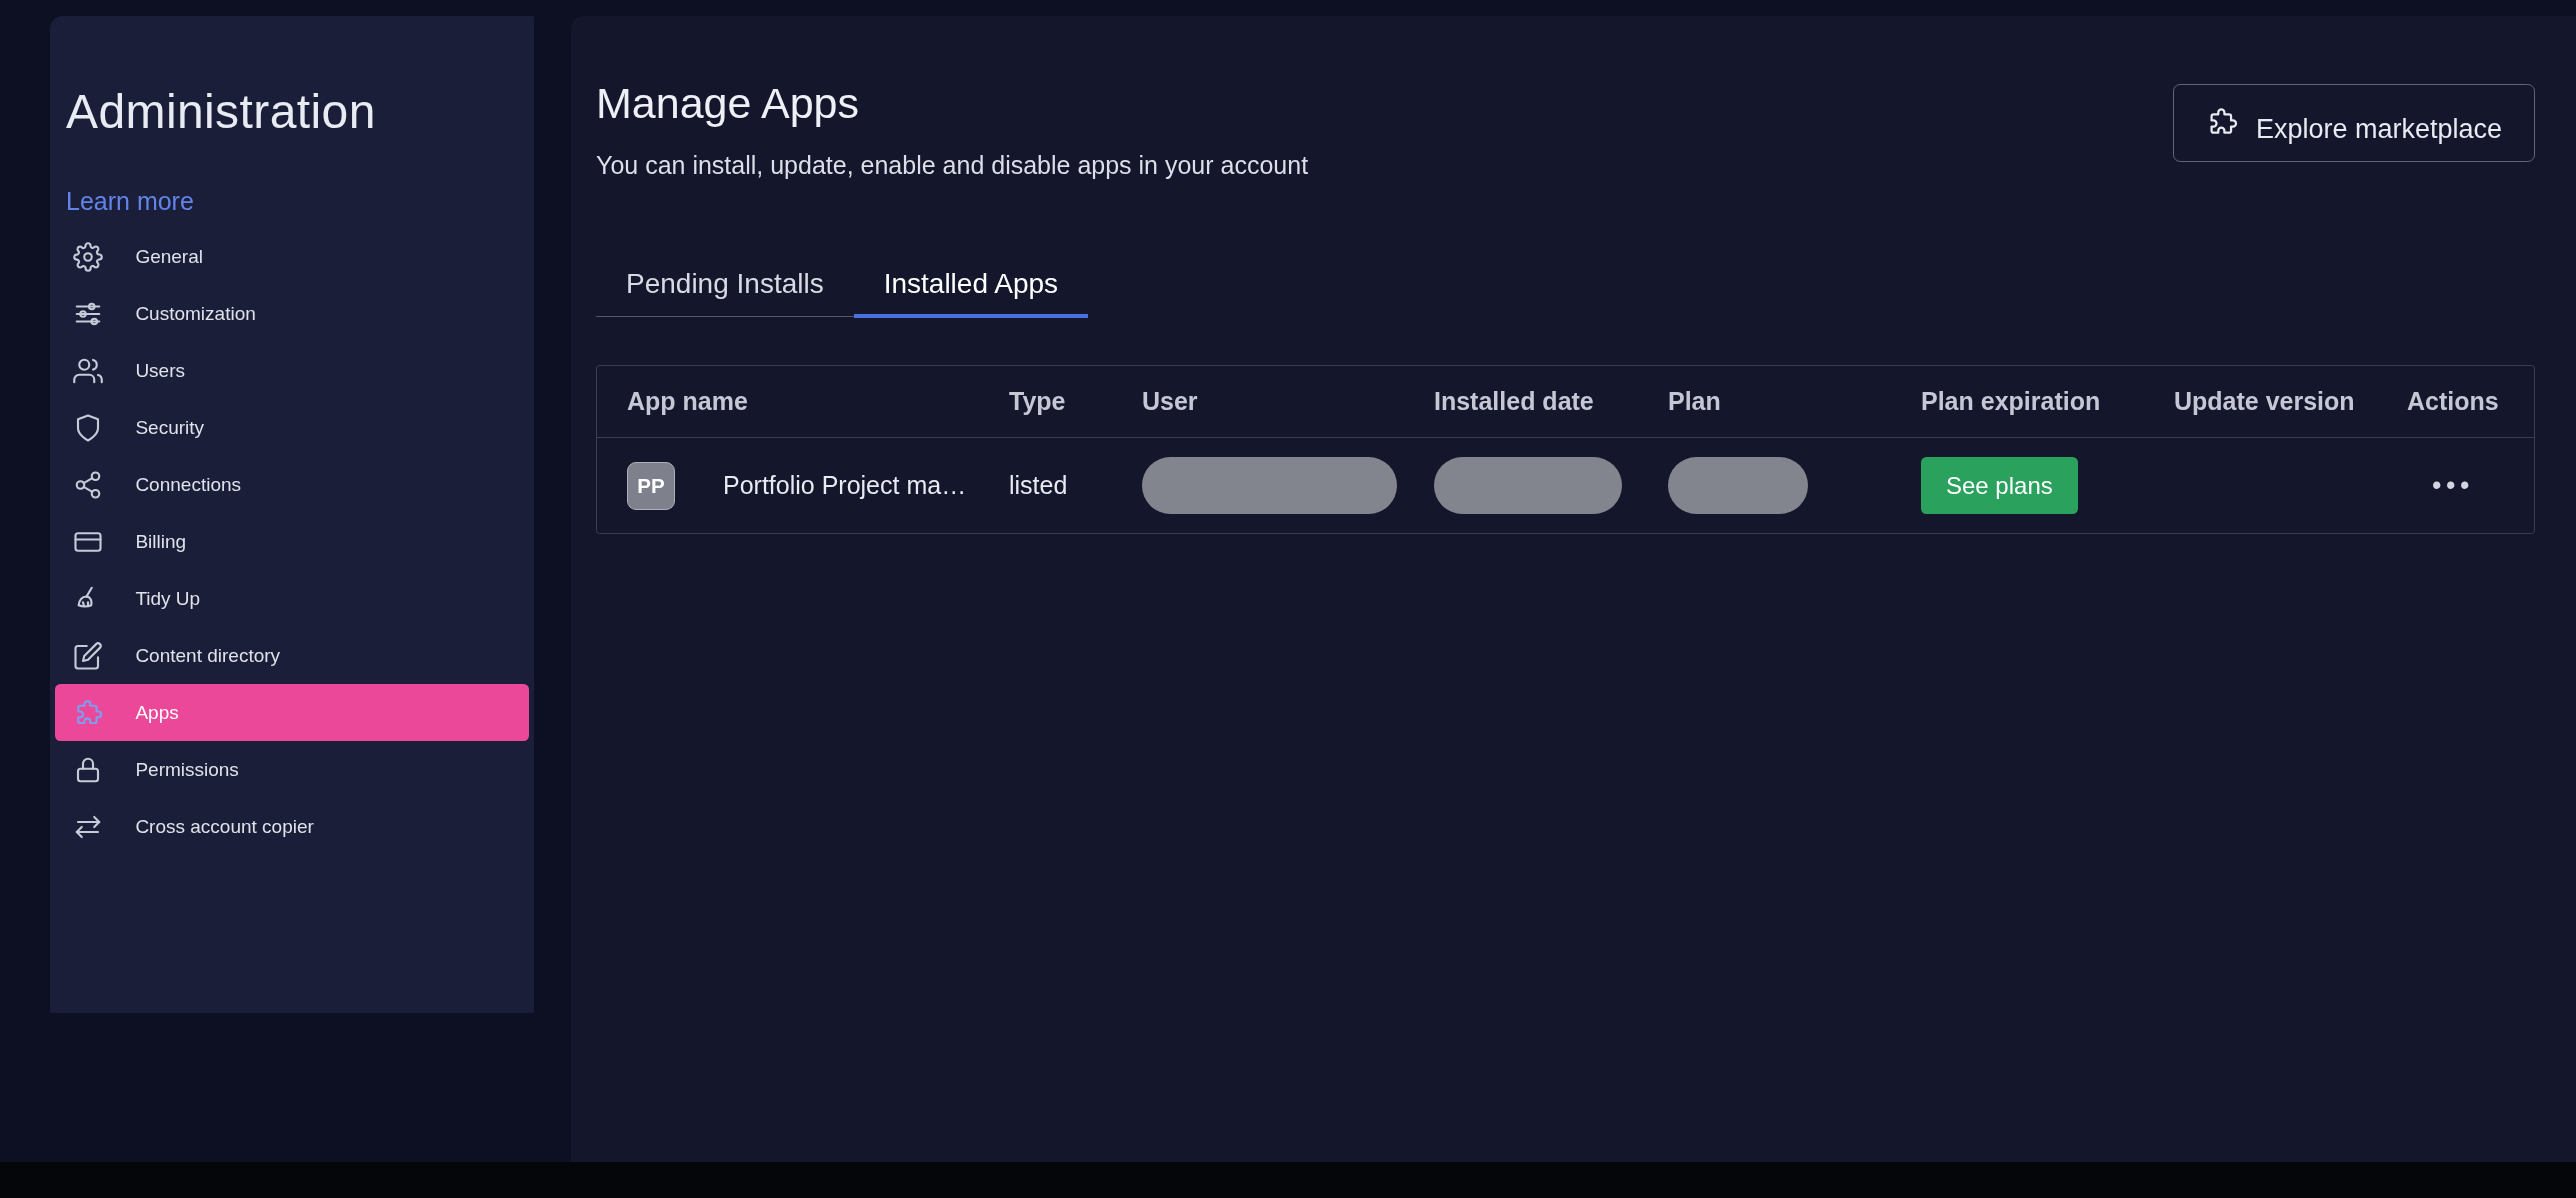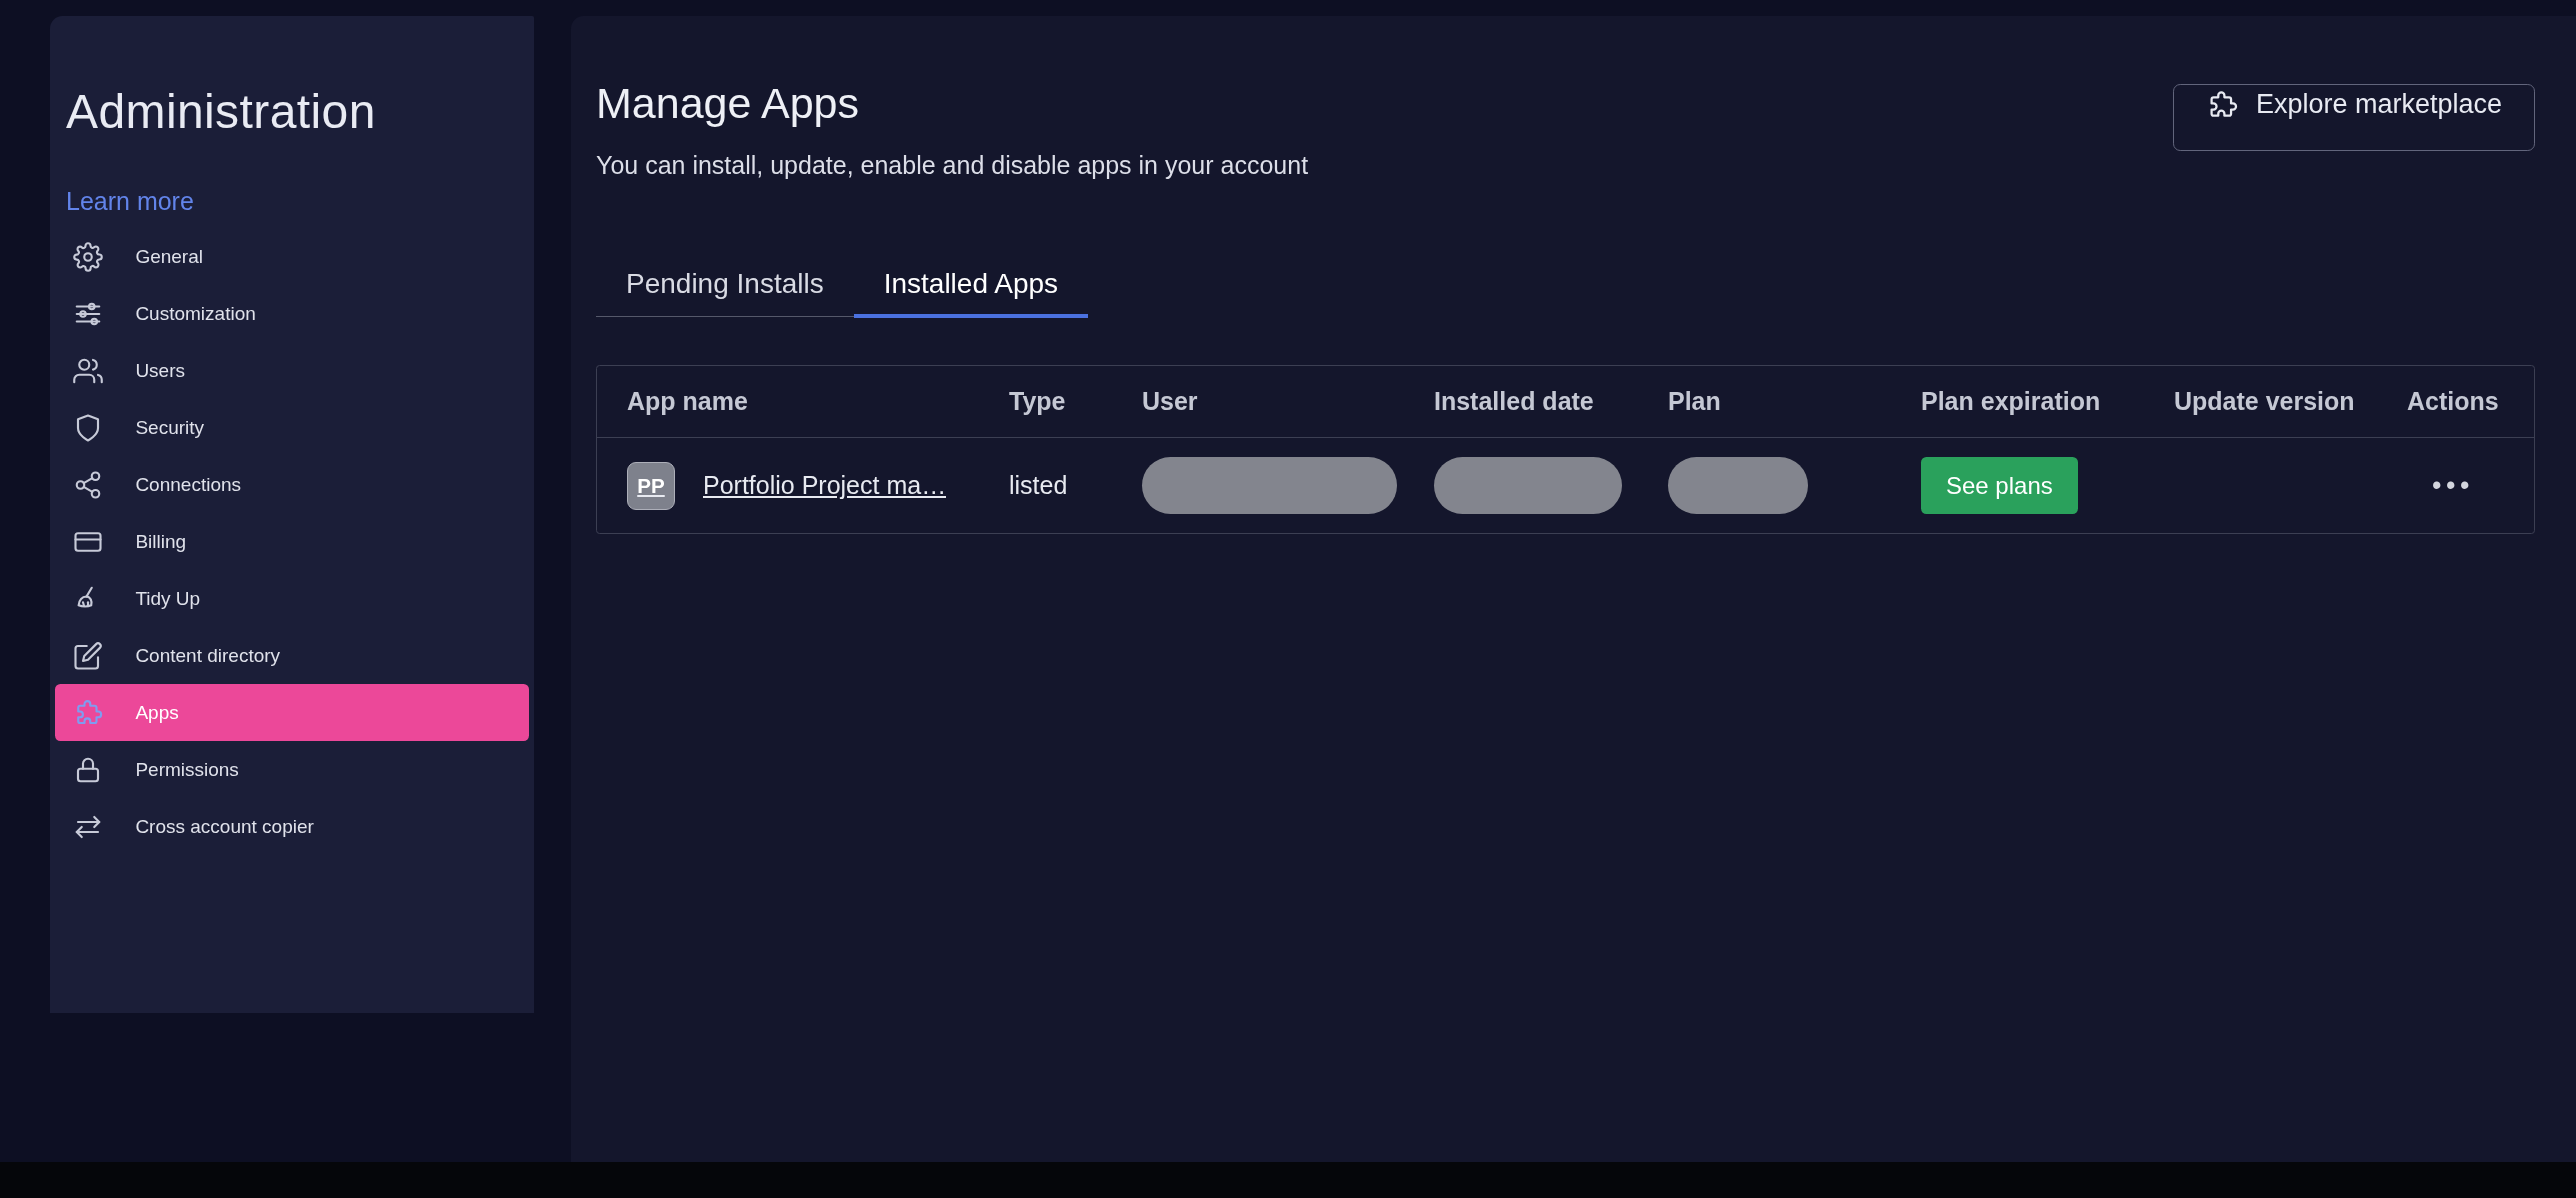--- a/index.html
+++ b/index.html
@@ -51,22 +51,22 @@
     position:absolute; left:571px; top:16px; right:0;
     height:1146px; background:#14162c;
     border-radius:12.5px 0 0 0;
     padding:63px 41px 0 25px;
   }
   .main-head { display:flex; justify-content:space-between; align-items:flex-start; }
   .page-title { margin:0; font-size:43px; font-weight:500; color:#eef0f6; }
   .page-subtitle { margin:23px 0 0 0; font-size:25px; color:#dcdee8; }
 
   .explore-btn {
-    display:flex; align-items:flex-start; gap:18px;
-    height:67px; padding:4px 32px; margin-top:5.4px;
+    display:flex; align-items:flex-end; gap:18px;
+    height:78px; padding:16px 32px; margin-top:5.4px;
     background:transparent; border:0.9px solid #62657c;
     border-radius:7.2px; color:#e8eaf2;
     font-size:27px; font-family:inherit; cursor:pointer;
   }
   .explore-btn svg { width:32px; height:32px; }
 
   
   .tabs {
     display:flex; width:max-content;
     margin-top:72px;
@@ -96,21 +96,21 @@
     align-items:center;
     padding-left:30px;
   }
   .thead {
     height:72px;
     border-bottom:0.9px solid #3c3f53;
     color:#c5c8d4; font-weight:700; font-size:25px;
   }
   .trow { height:95px; font-size:25px; color:#e8eaf1; }
 
-  .appcell { display:flex; align-items:center; gap:28px; min-width:0;text-decoration:underline; }
+  .appcell { display:flex; align-items:center; gap:48px; min-width:0; }
   .avatar {
     width:48px; height:48px; flex:0 0 48px;
     border-radius:9px;
     background:#7e818c; border:1.8px solid #adafb9;
     color:#ffffff; font-size:20.6px; font-weight:700;
     display:flex; align-items:center; justify-content:center;
   }
   .app-name { white-space:nowrap; overflow:hidden; text-overflow:ellipsis; }
 
   .blob { height:57px; border-radius:29px; background:#8d8f97; opacity:.92; }

